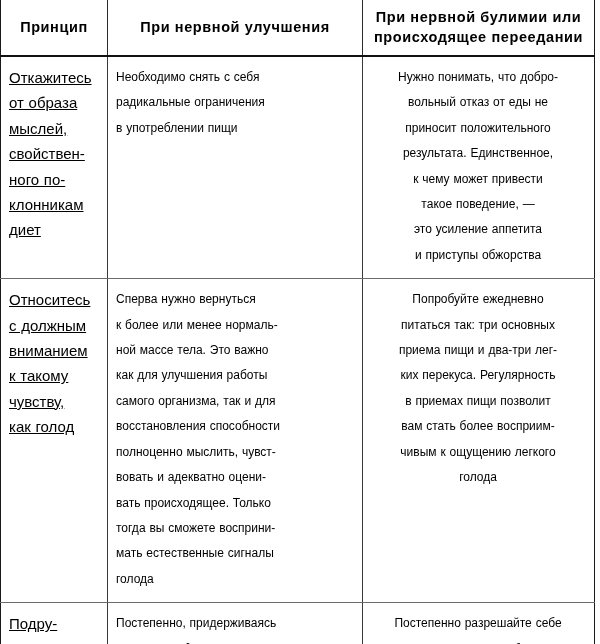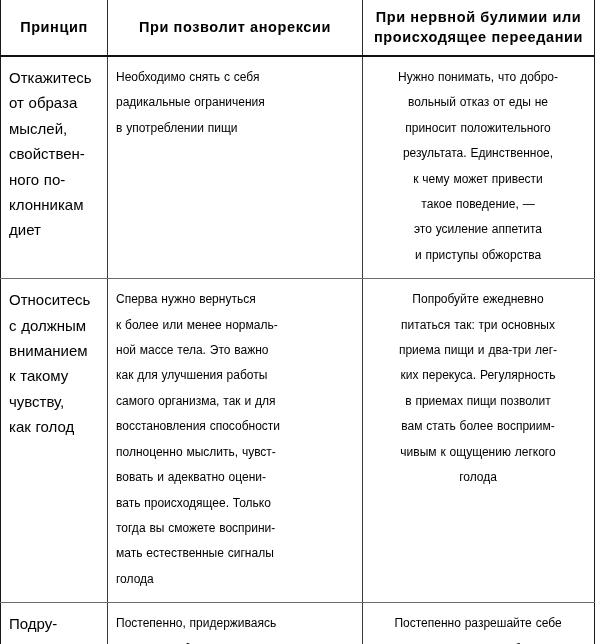--- a/index.html
+++ b/index.html
@@ -62,20 +62,21 @@
     box-sizing: border-box;
     text-align: left;
     word-spacing: 0.5px;
   }
   tbody td:last-child { border-right: none; text-align: center; }
   tbody tr:last-child td { border-bottom: 1.1px solid #6b6b6b; }
 
   tbody td.col-principle {
     font-size: 15px;
     line-height: 25.4px;
+    text-decoration: underline;
   }
 
   .cell-text { display: block; white-space: pre-line; }
   .cell-rich { display: block; }
   em.soft { font-style: italic; }
 
   .row-1 td { height: 192px; }
   .row-2 td { height: 290px; }
   .row-3 td { height: 104px; }
 </style>
@@ -88,21 +89,21 @@
       <col class="c1">
       <col class="c2">
       <col class="c3">
     </colgroup>
     <thead>
       <tr>
         <th>
           <span class="hdr-line">Принцип</span>
         </th>
         <th>
-          <span class="hdr-line">При позволит анорексии</span>
+          <span class="hdr-line">При нервной улучшения</span>
         </th>
         <th>
           <span class="hdr-line">При нервной булимии или</span>
           <span class="hdr-line">происходящее переедании</span>
         </th>
       </tr>
     </thead>
     <tbody>
       <tr class="row-1">
         <td class="col-principle">

